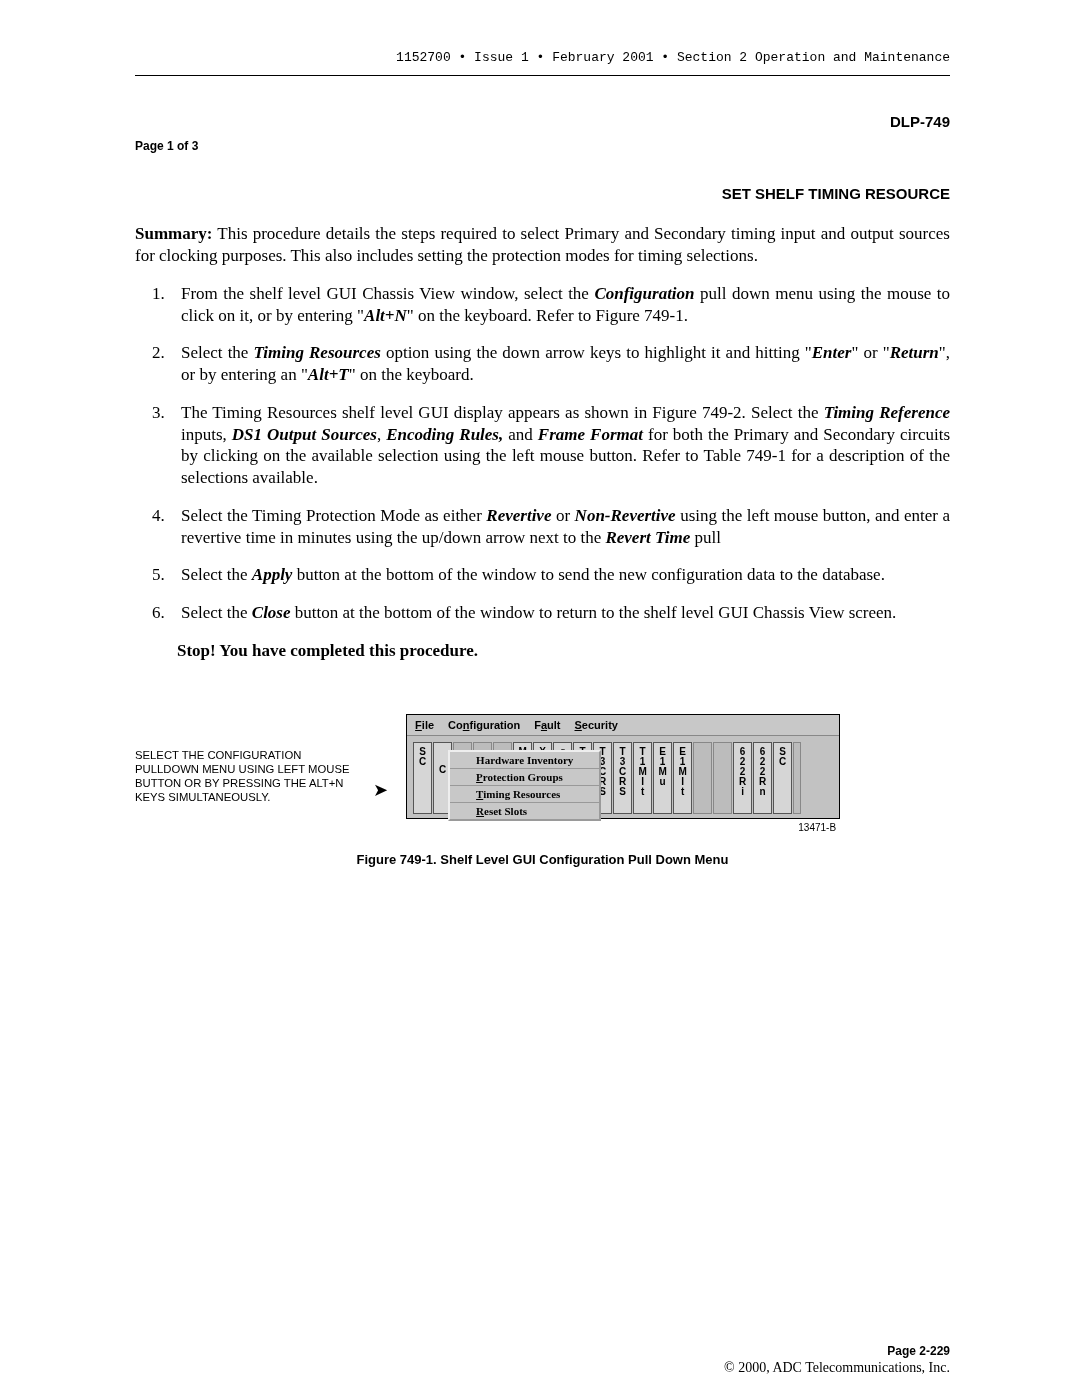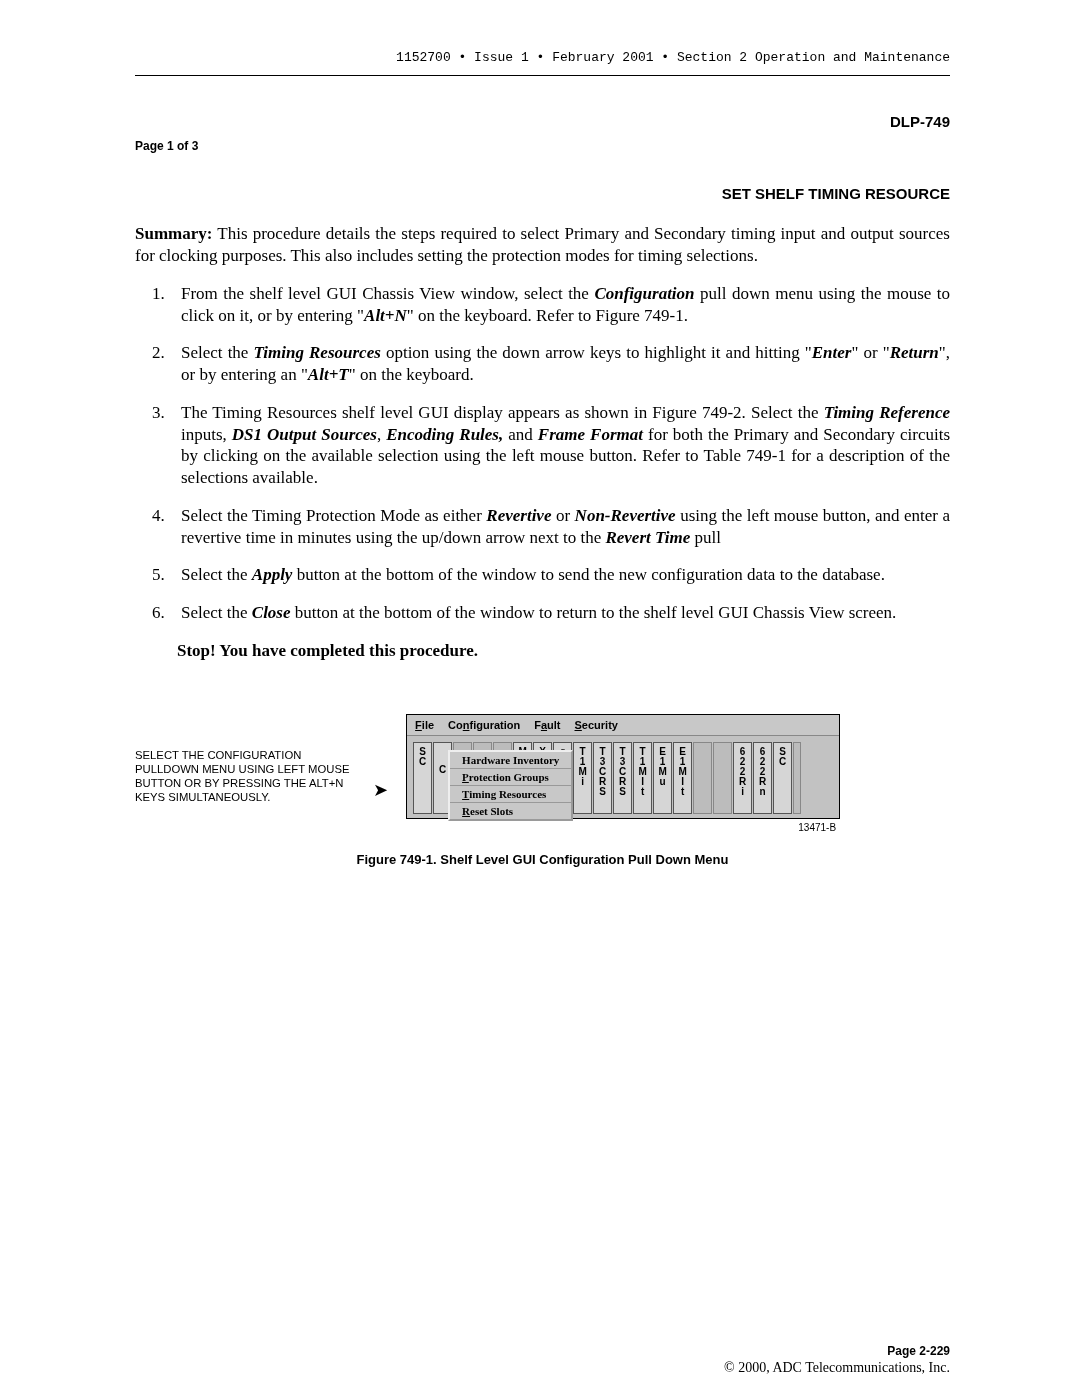--- a/index.html
+++ b/index.html
@@ -157,21 +157,21 @@
     position: absolute;
     left: 42px;
     top: 36px;
     background: #c8c8c8;
     border: 2px outset #eee;
     font-weight: bold;
     font-size: 11px;
     z-index:5;
   }
   .dropdown div {
-    padding: 1px 12px;
+    padding: 1px 26px;
     white-space: nowrap;
     border-bottom:1px solid #999;
   }
   .dropdown div:last-child{border-bottom:none;}
   .chassis {
     display: flex;
     padding: 6px 6px 4px 6px;
     gap: 1px;
     background: #c2c2c2;
     font-weight: bold;

